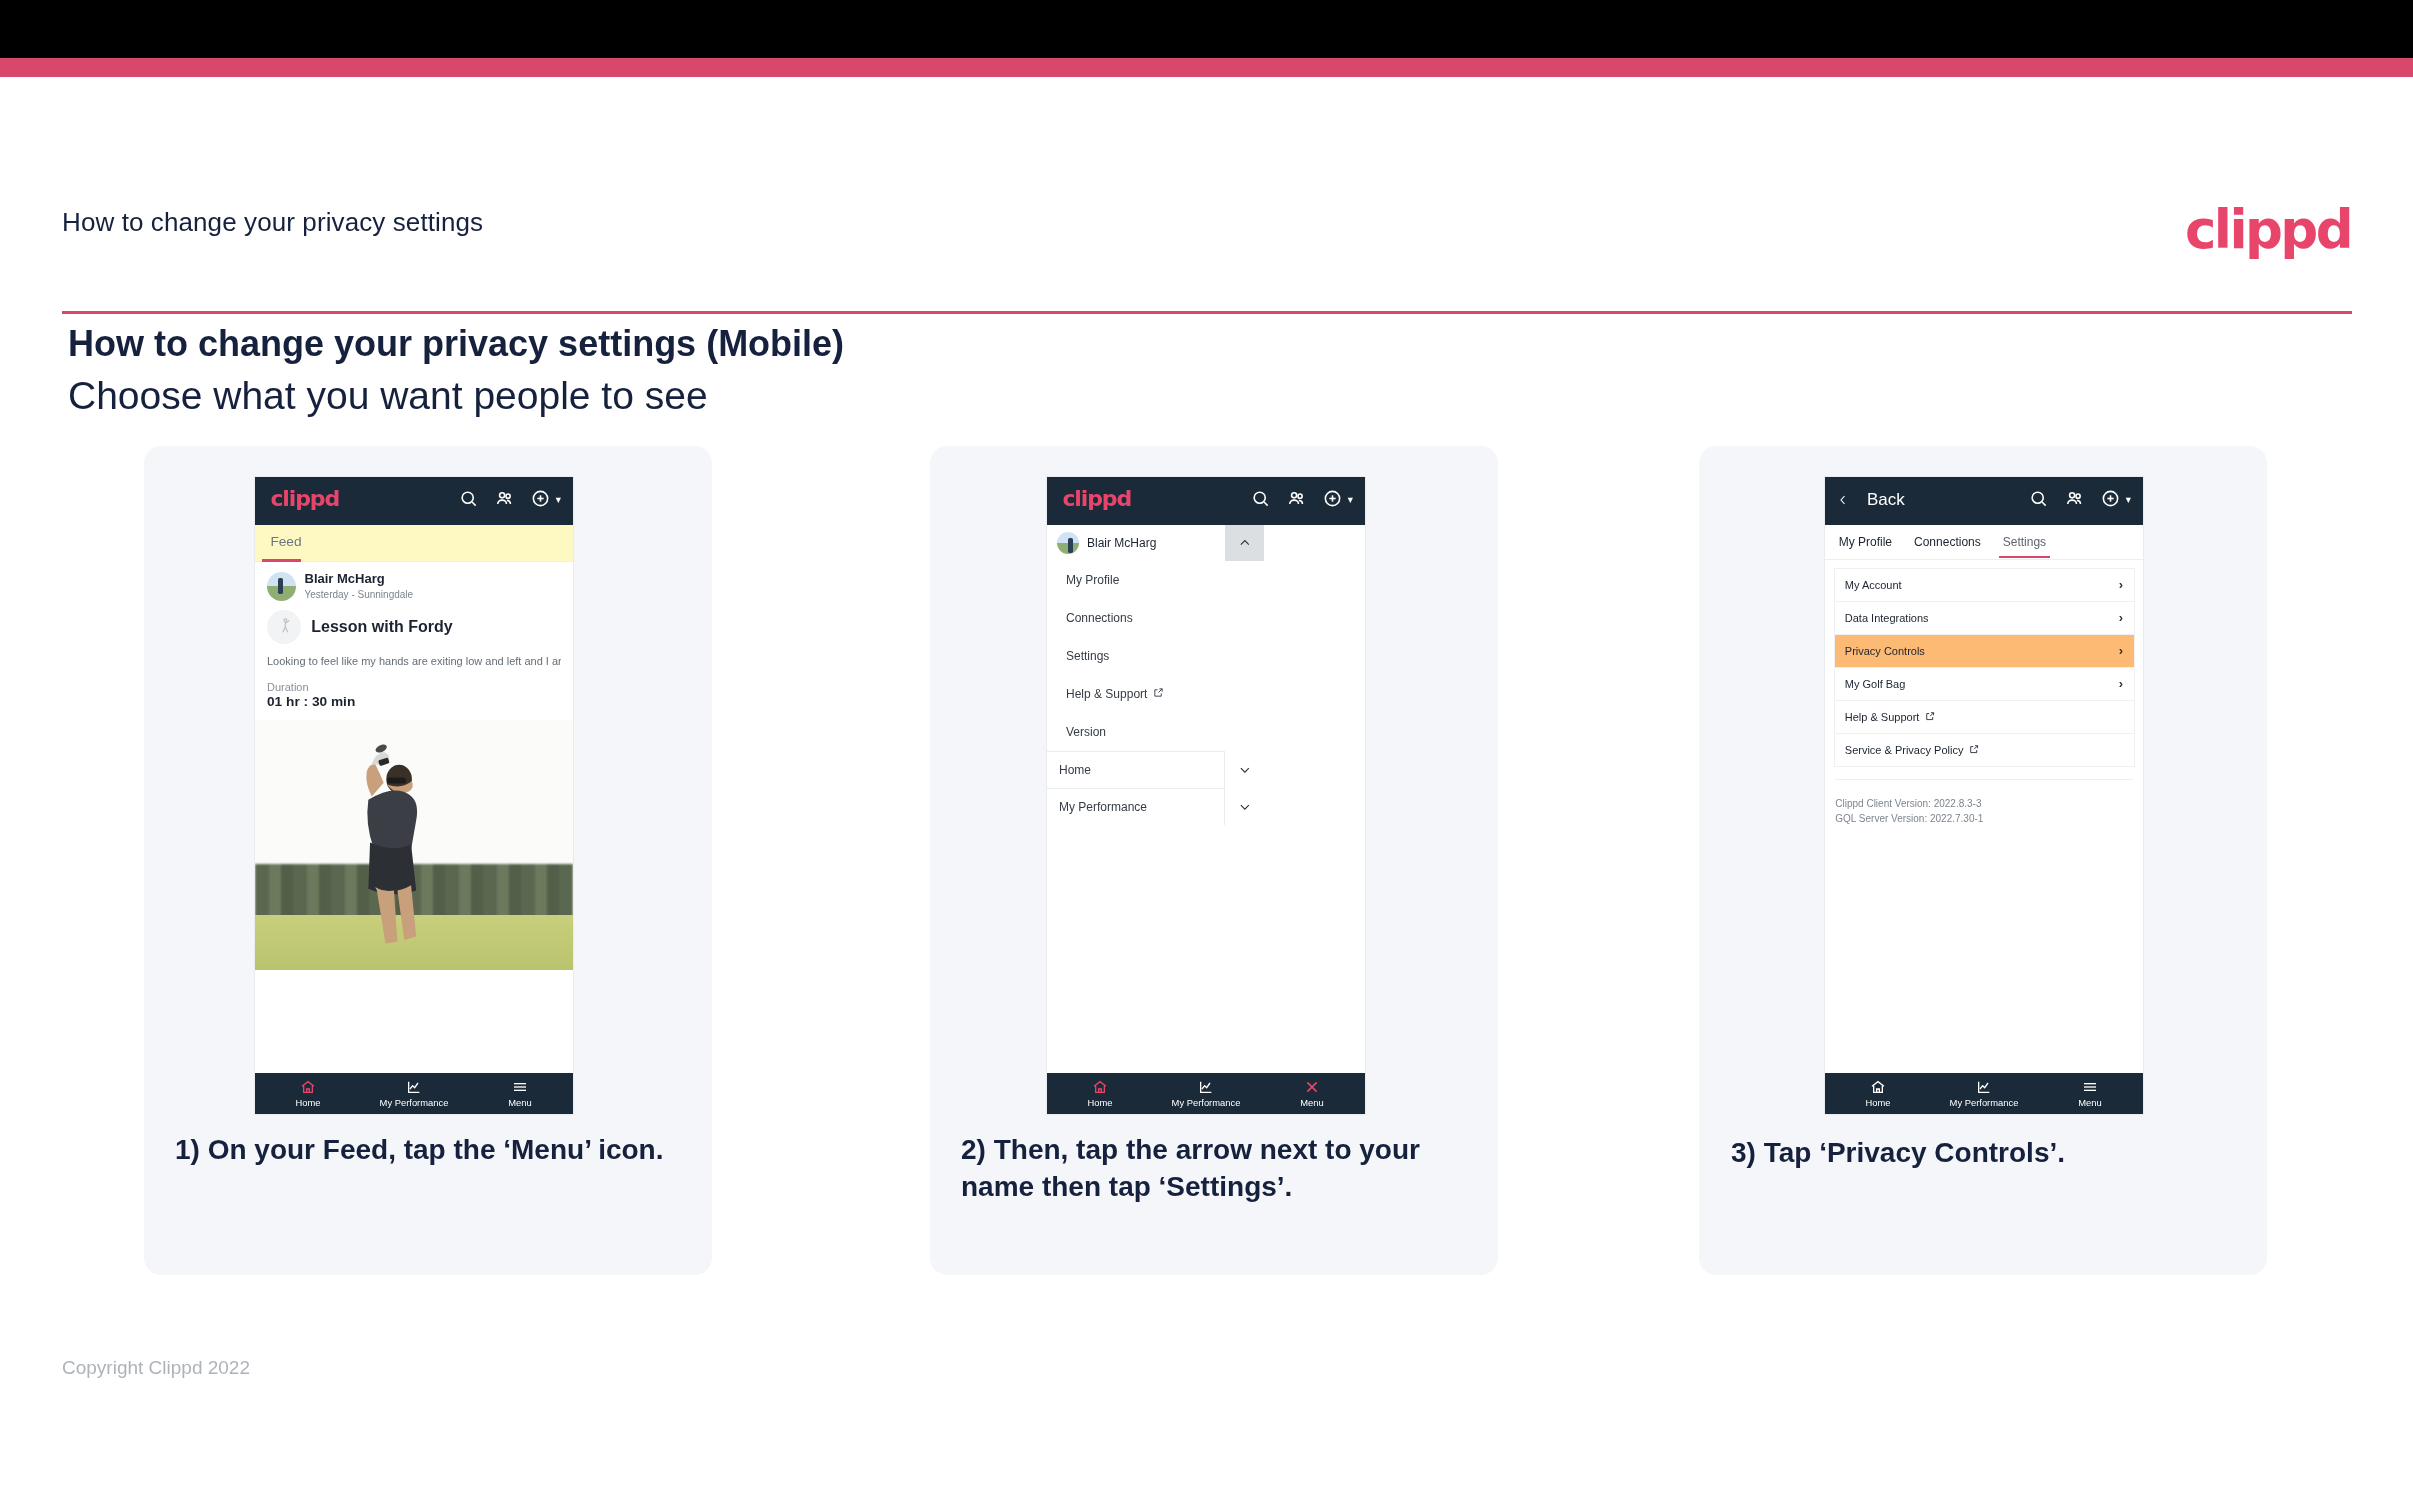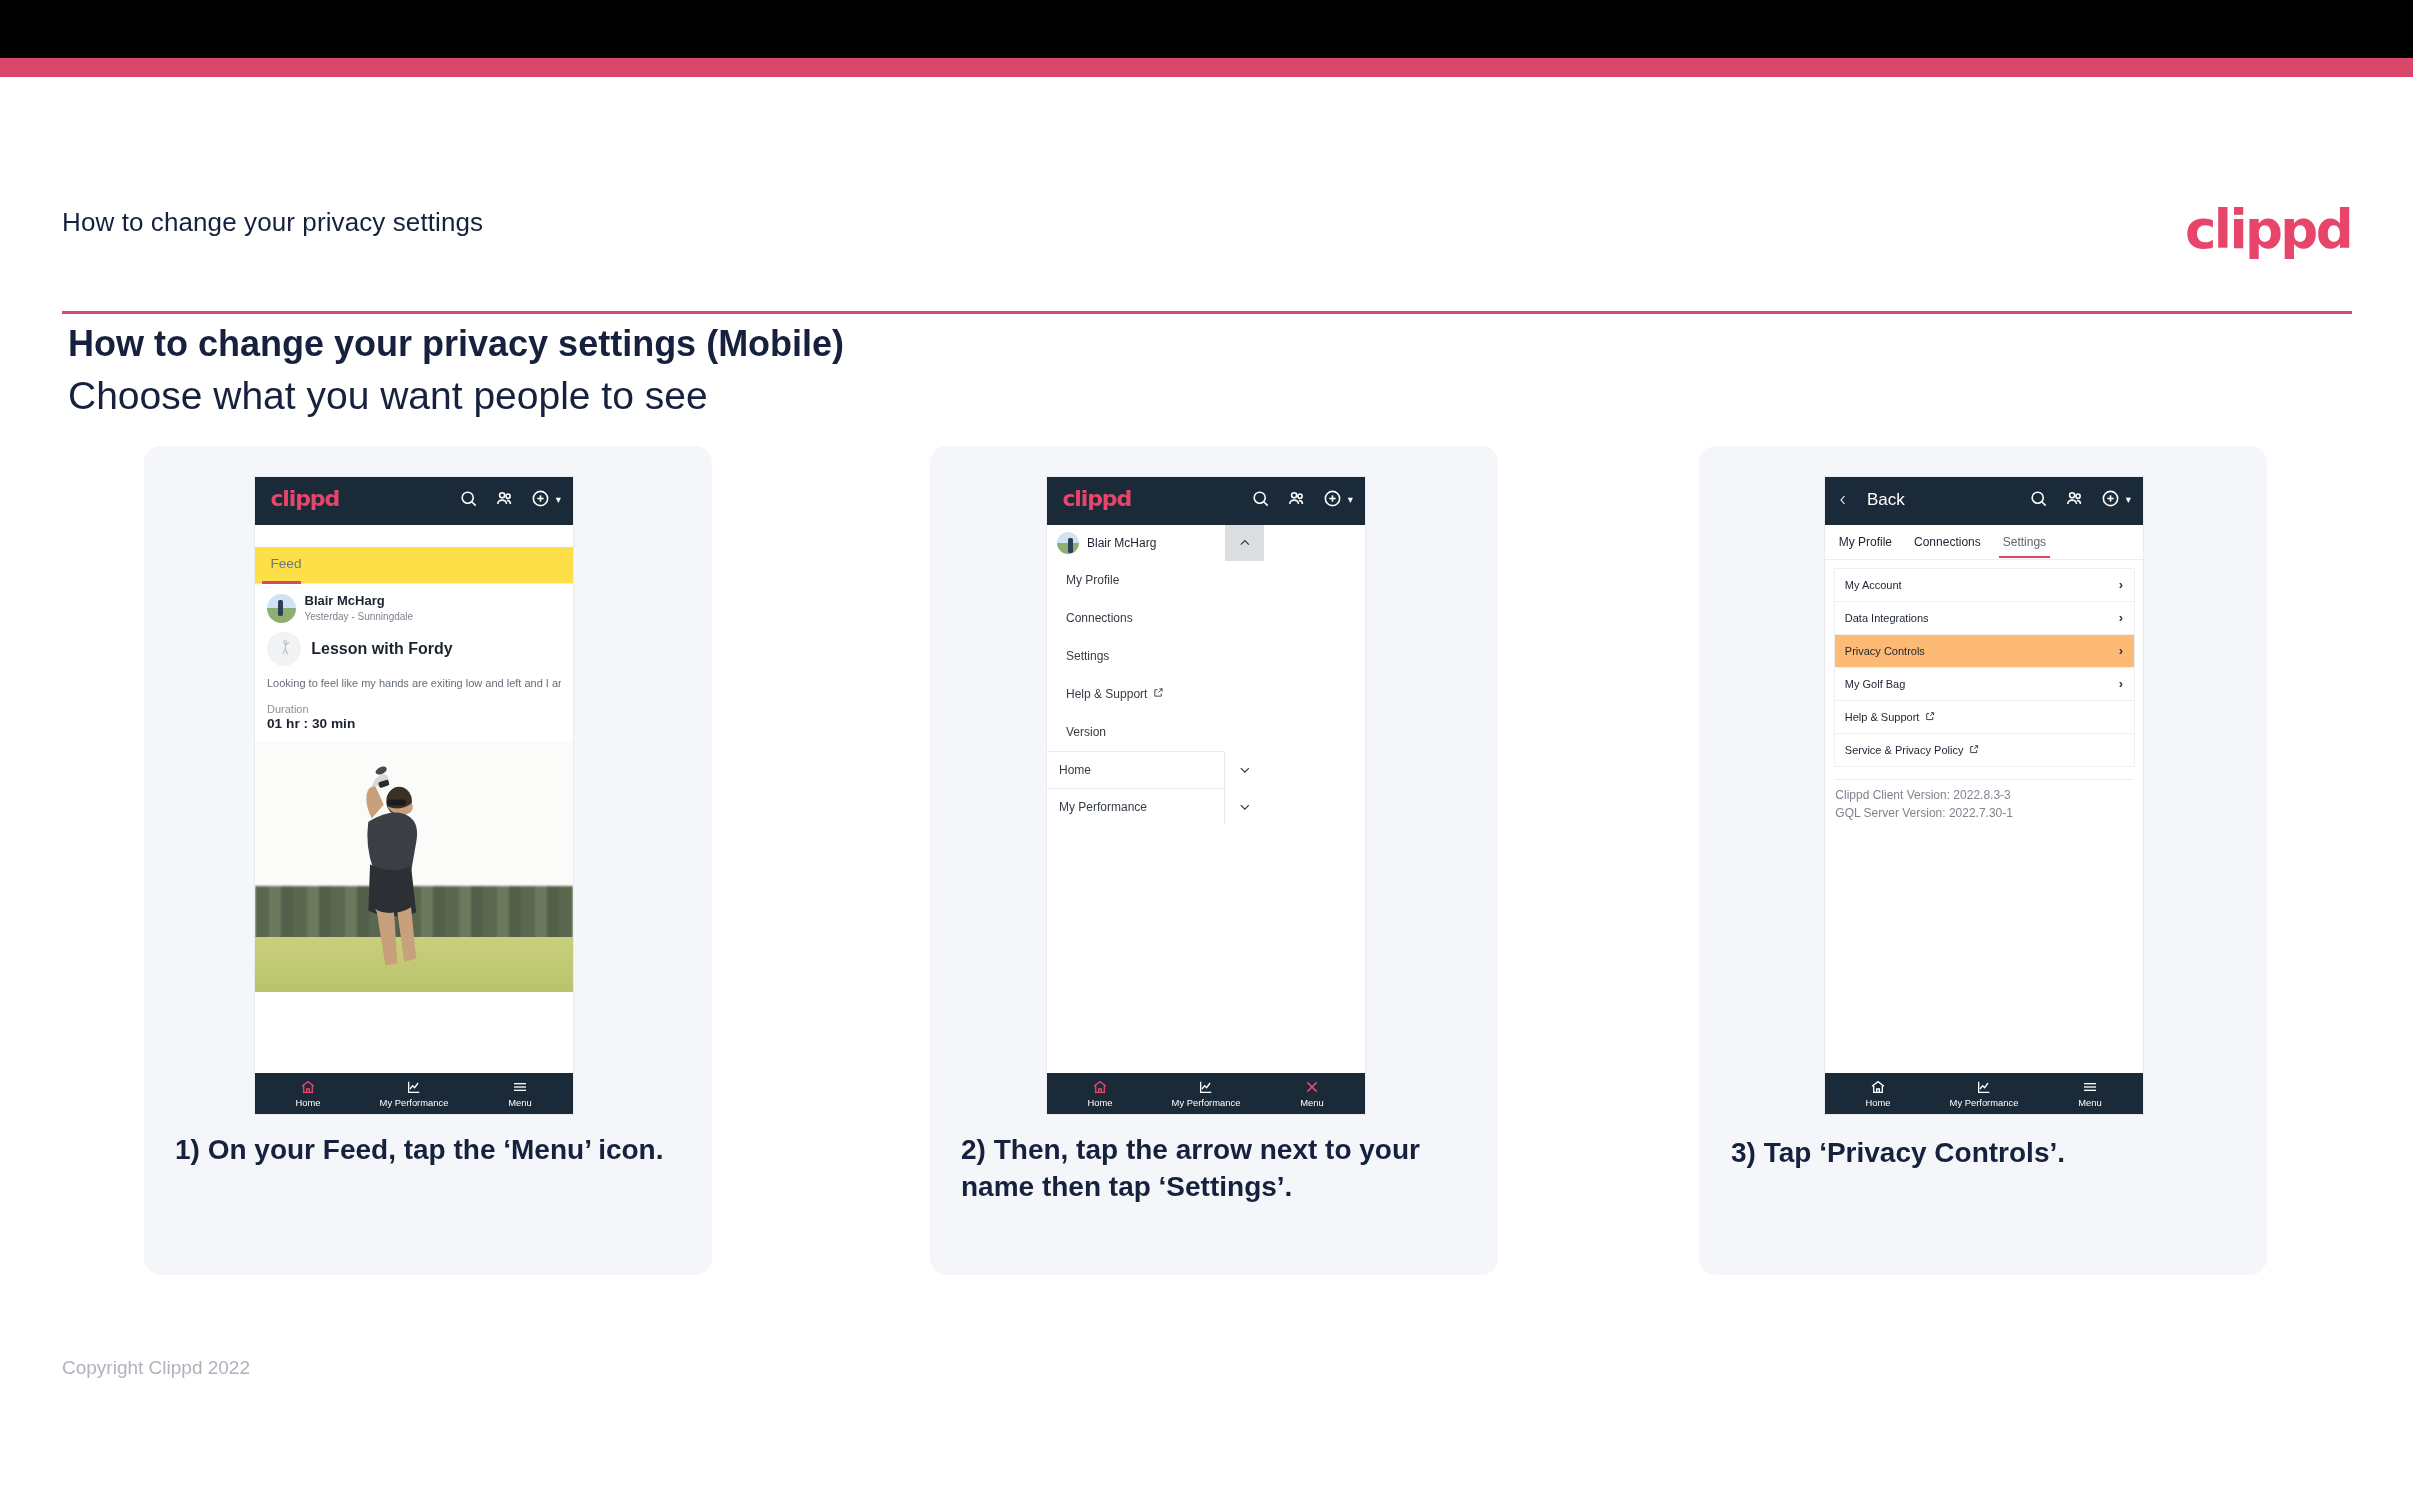--- a/index.html
+++ b/index.html
@@ -85,21 +85,21 @@
   }
   .appbar-icons {
     position:absolute; right:12px; top:12px;
     display:flex; align-items:center; gap:17px; color:#ffffff;
   }
   .ic { width:19px; height:19px; display:block; }
   .ic svg { width:100%; height:100%; display:block; }
   .caret-sm { font-size:10.3px; color:#fff; margin-left:-11px; }
 
   
-  .tabrow { height:36px; position:relative; background:#fde047; border-bottom:0.9px solid #eceef1;margin-top:22px; }
+  .tabrow { height:36px; position:relative; background:#fef9c3; border-bottom:0.9px solid #eceef1; }
   .tab-feed { position:absolute; left:15.4px; top:8.5px; font-size:13.7px; color:#6d7680; }
   .tab-underline { position:absolute; left:6.8px; bottom:-0.9px; width:39px; height:3.4px; background:#d9476b; }
 
   .post { padding:10.3px 12px 0 12px; }
   .post-head { display:flex; align-items:center; gap:8.5px; }
   .avatar-img {
     width:29px; height:29px; border-radius:50%;
     background:
       linear-gradient(#cfe3f3 0 48%, #8fae72 48% 100%);
     position:relative; overflow:hidden; flex:none;
@@ -179,22 +179,22 @@
   .p3-tab.sel { color:#5d646d; position:relative; }
   .p3-tab.sel::after { content:""; position:absolute; left:-3.4px; right:-3.4px; bottom:-9.4px;
     height:2.6px; background:#d9476b; }
   .p3-list { margin:7.7px 8.5px 0 8.5px; background:#ffffff; border:0.9px solid #eef0f2; }
   .p3-row { height:32px; display:flex; align-items:center; justify-content:space-between;
     padding:0 10.3px; border-bottom:0.9px solid #eef0f2; font-size:11px; color:#1b2330; }
   .p3-row:last-child { border-bottom:none; }
   .p3-row.hl { background:#fdba74; }
   .p3-row-label { display:flex; align-items:center; gap:6px; }
   .chev-r { color:#2b3340; font-size:13px; font-weight:700; }
-  .p3-versions { margin:12px 10.3px 0 10.3px; padding-top:6px; border-top:0.9px solid #eceef1;
-    font-size:12px; color:#7e858e; line-height:1.55; }
+  .p3-versions { margin:12px 10.3px 0 10.3px; padding-top:16px; border-top:0.9px solid #eceef1;
+    font-size:10px; color:#7e858e; line-height:1.55; }
 
   
   .footer {
     position:absolute; left:62px; top:1357px;
     font-size:19px; color:#aeb3bb;
   }
 </style>
 </head>
 <body>
 

